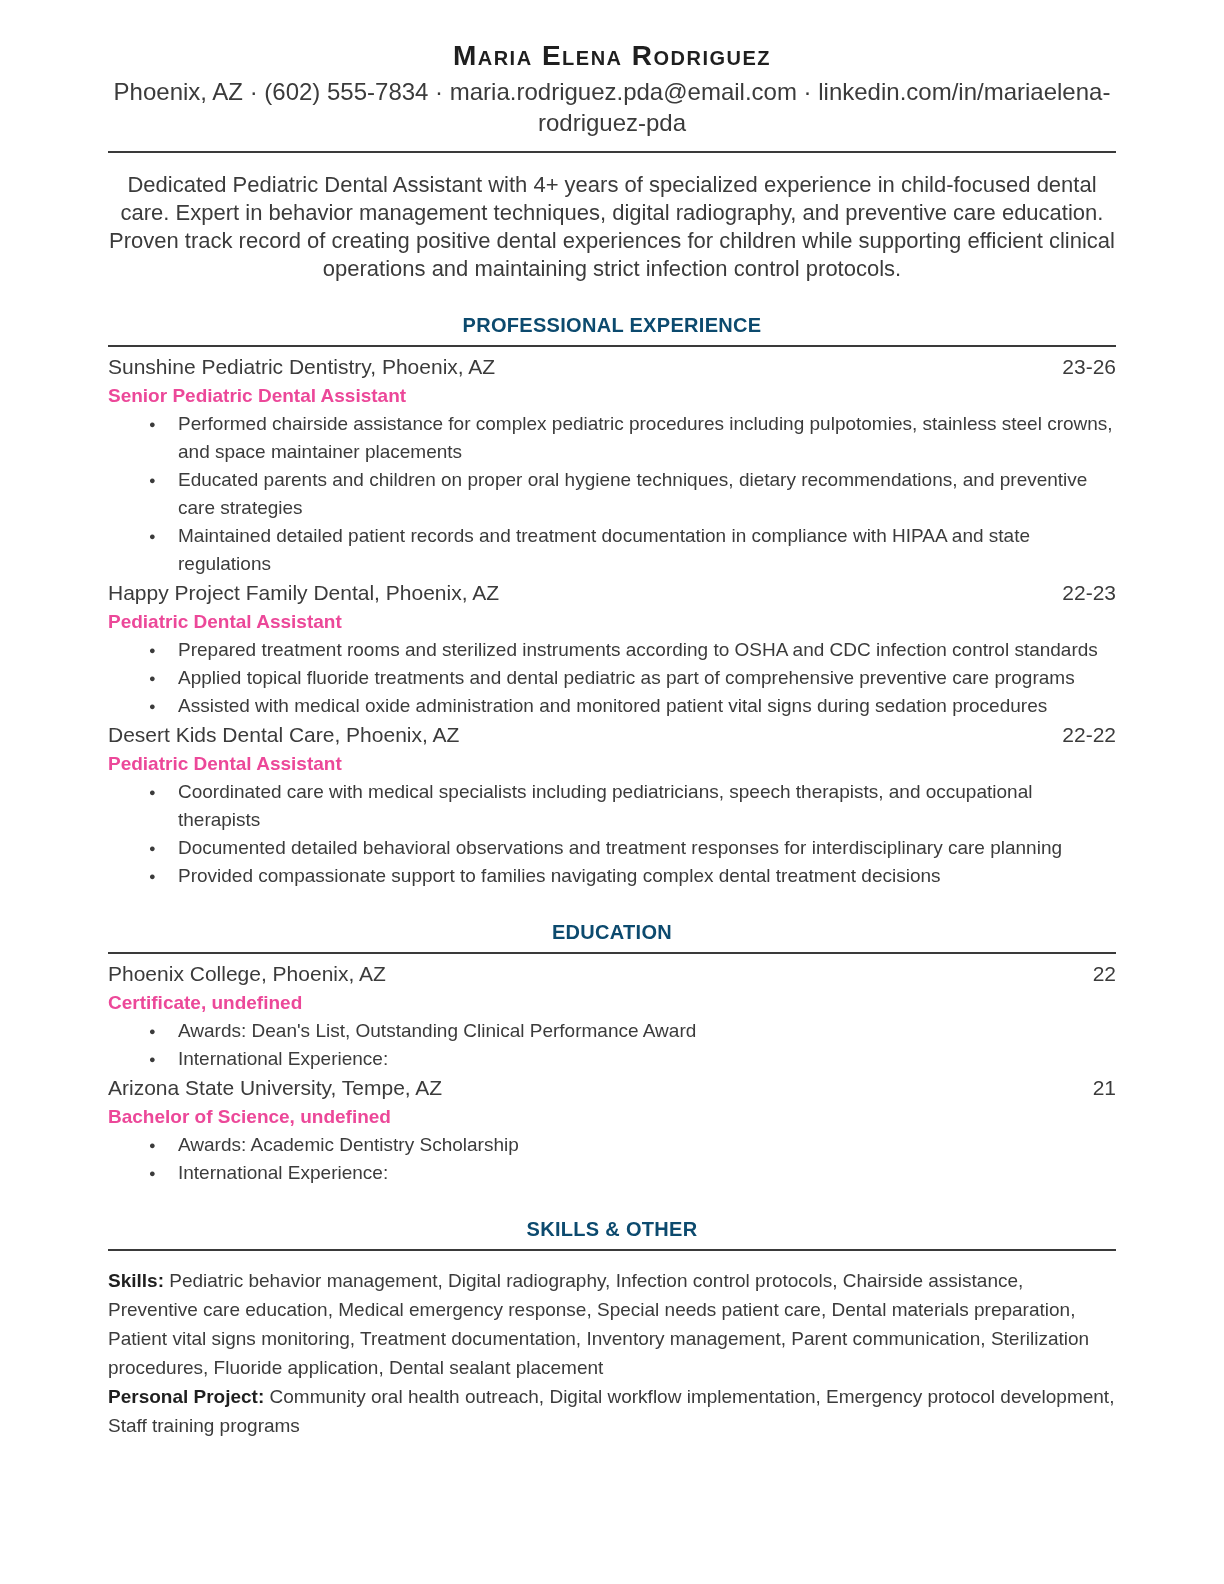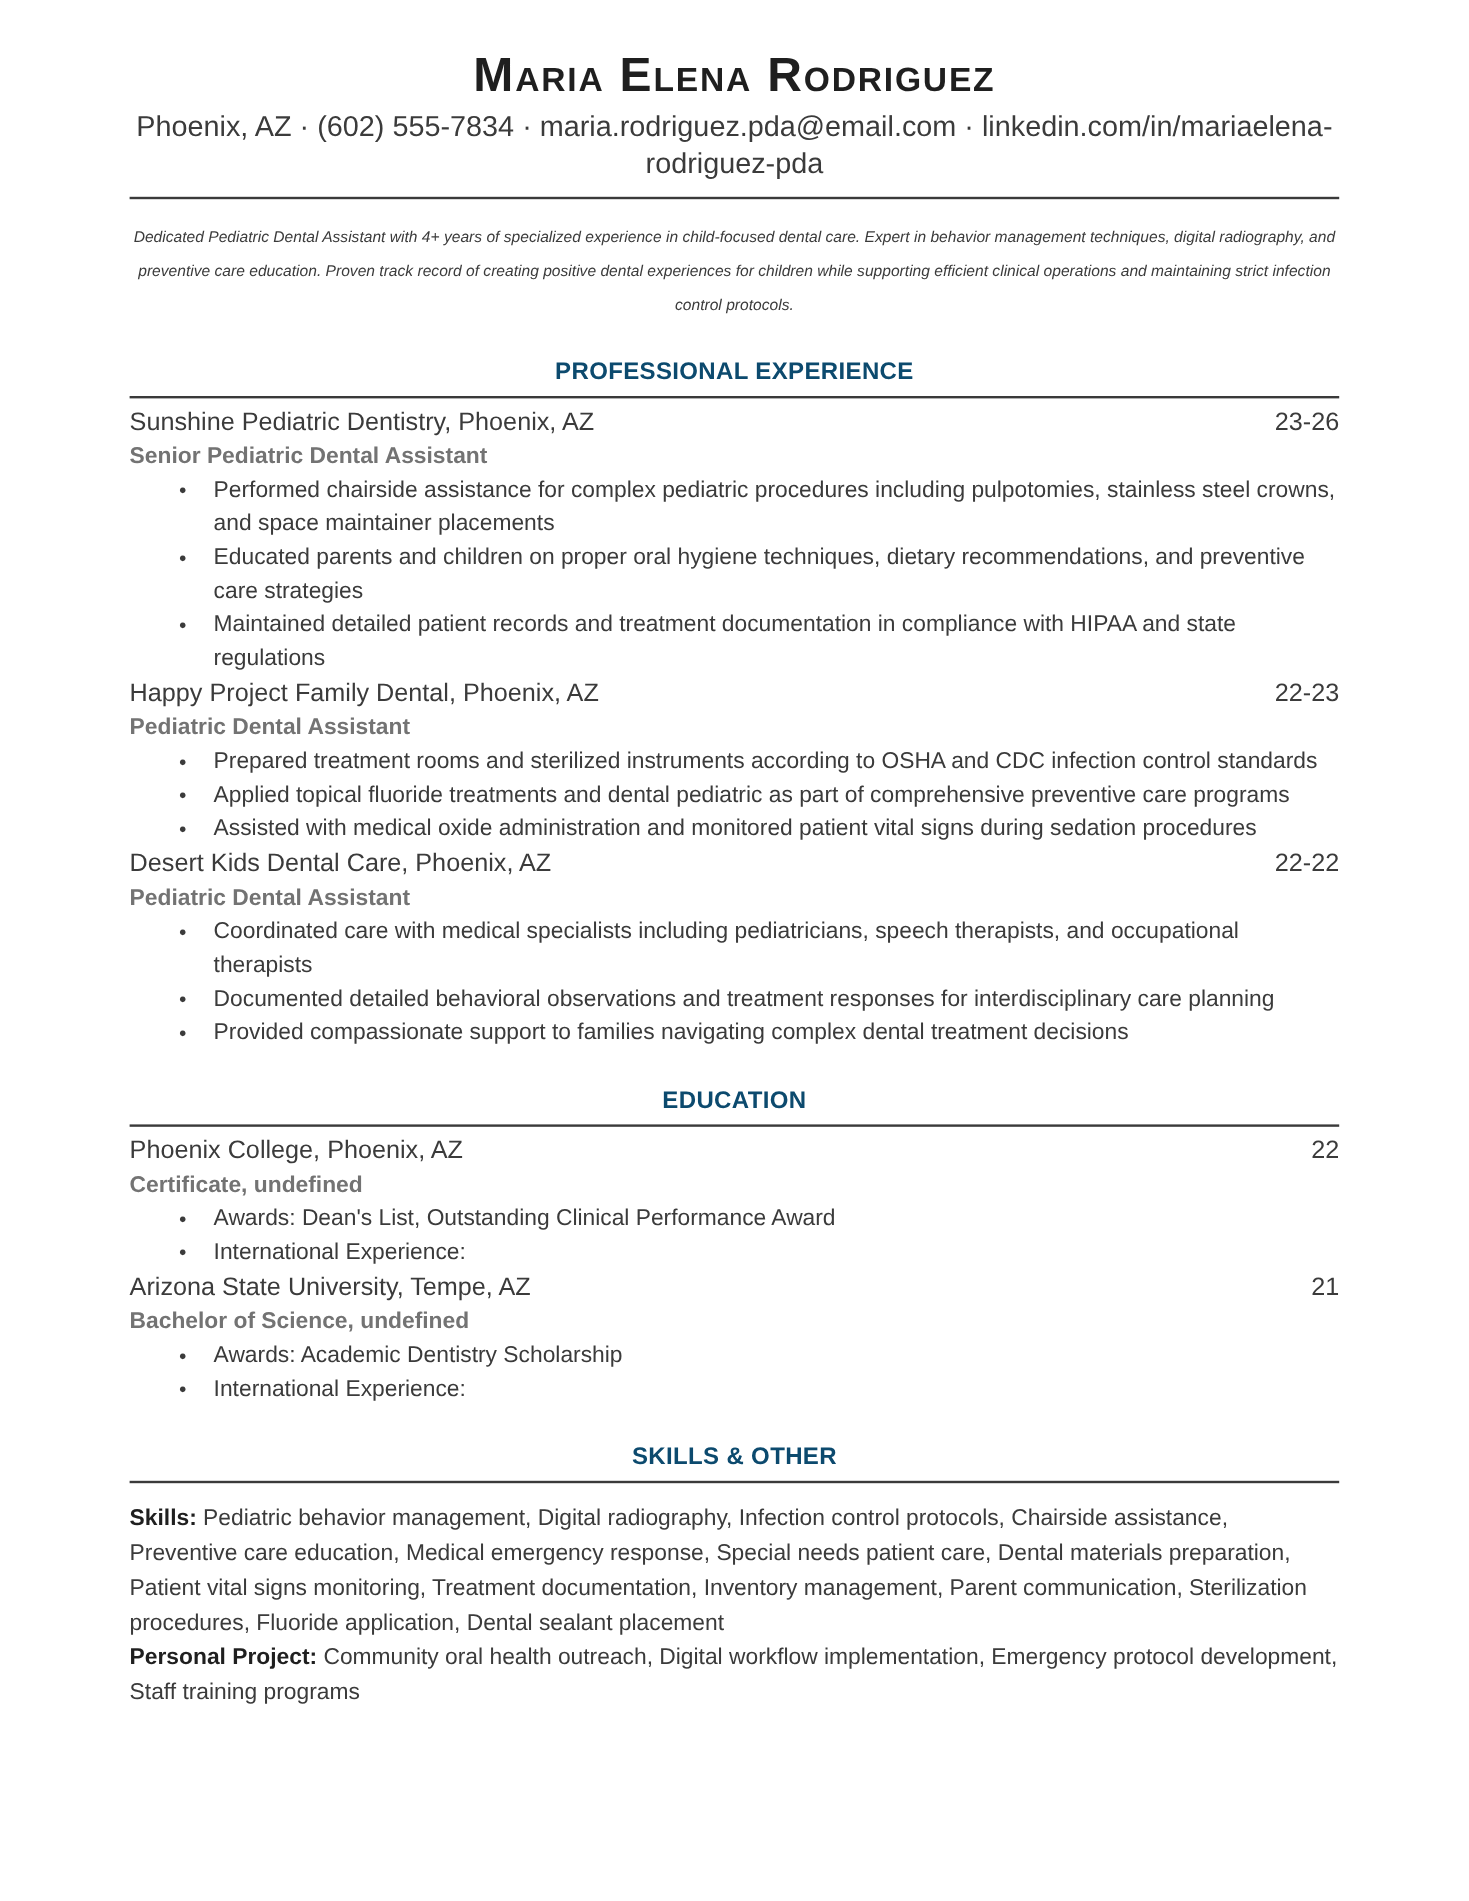--- a/index.html
+++ b/index.html
@@ -10,44 +10,43 @@
     background: #ffffff;
     font-family: "Liberation Sans", "DejaVu Sans", sans-serif;
     color: #3b3b3b;
     overflow: hidden;
   }
   .page { padding: 40px 108px 0 108px; }
 
   .name {
     margin: 0;
     text-align: center;
-    font-size: 40px;
+    font-size: 28px;
     font-weight: 700;
     font-variant: small-caps;
     letter-spacing: 1.5px;
     color: #1f1f1f;
     line-height: 1.15;
   }
   .contact {
     text-align: center;
     font-size: 24px;
     line-height: 1.3;
     margin-top: 4px;
   }
   .rule {
     border: 0;
     border-top: 2px solid #3a3a3a;
     margin: 12px 0 0 0;
   }
   .summary {
     margin: 18px 0 0 0;
     text-align: center;
-    font-size: 13px;
+    font-size: 22px;
     line-height: 28px;
-    font-style: italic;
   }
   .section-title {
     margin: 29px 0 0 0;
     text-align: center;
     font-size: 20px;
     font-weight: 700;
     letter-spacing: 0.3px;
     color: #0c4a6e;
     line-height: 26px;
   }
@@ -57,21 +56,21 @@
   .entry-head {
     display: flex;
     justify-content: space-between;
     align-items: baseline;
     font-size: 21px;
     line-height: 30px;
   }
   .role {
     font-size: 19px;
     font-weight: 700;
-    color: #737373;
+    color: #ec4899;
     line-height: 28px;
   }
   ul.bullets { list-style: none; margin: 0; padding: 0; }
   ul.bullets li {
     position: relative;
     padding-left: 70px;
     font-size: 19px;
     line-height: 28px;
   }
   ul.bullets li::before {

